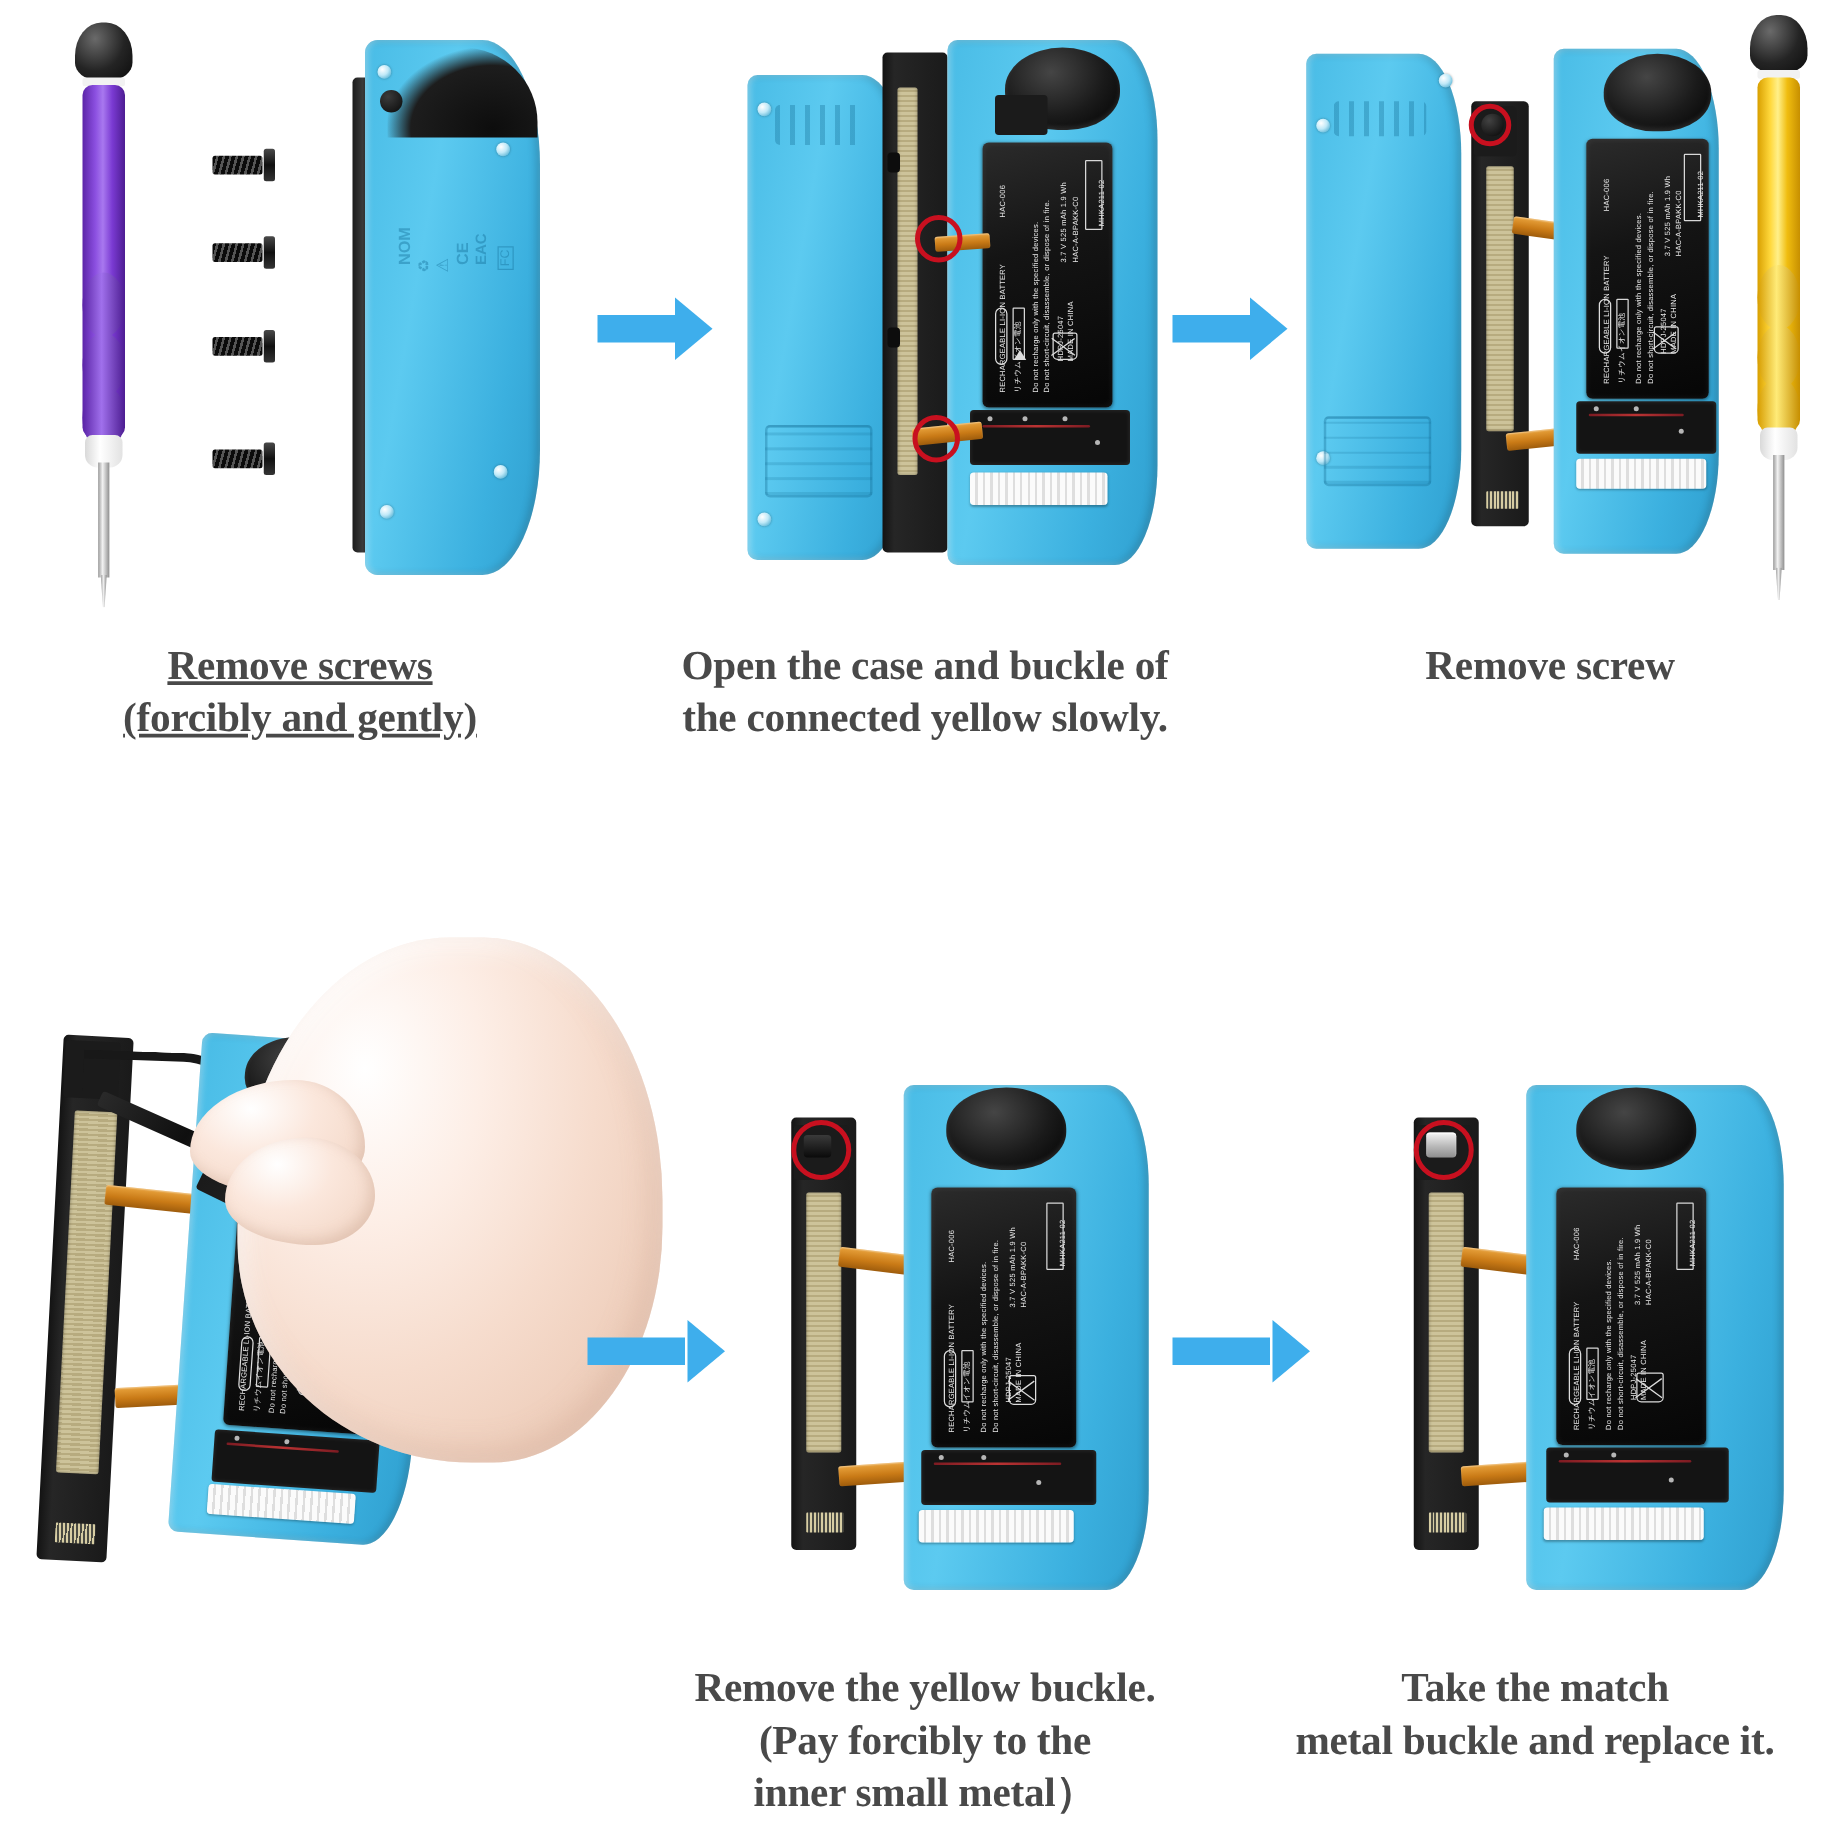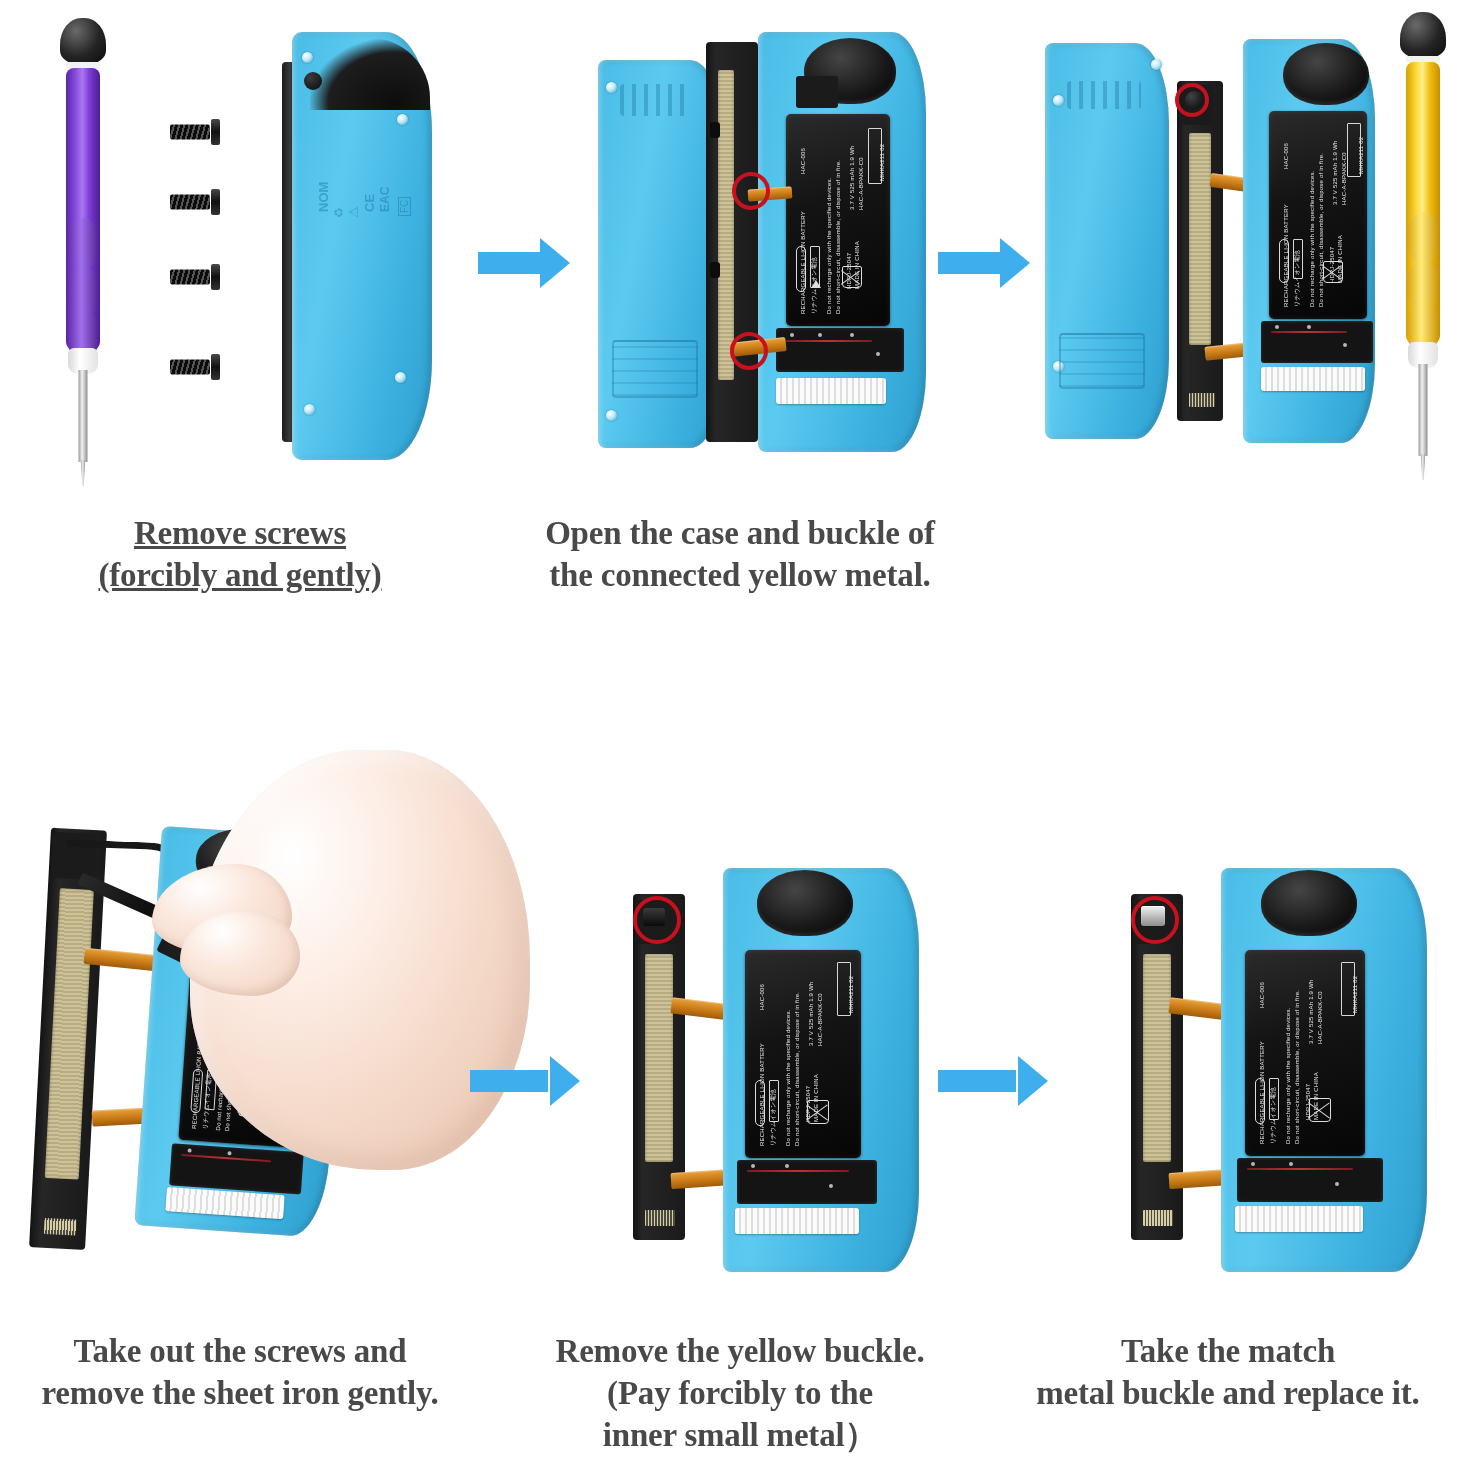--- a/index.html
+++ b/index.html
@@ -433,21 +433,24 @@
       <div class="shaft" style="top:352px; height:92px;"></div>
       <div class="tip" style="top:442px;"></div>
     </div>
 
     <div class="caption" style="left:20px; top:512px; width:440px;text-decoration:underline;">
       <span>Remove screws</span>
       <span>(forcibly and gently)</span>
     </div>
     <div class="caption" style="left:500px; top:512px; width:480px;">
       <span>Open the case and buckle of</span>
-      <span>the connected yellow metal.</span>
+      <span>the connected yellow slowly.</span>
+    </div>
+    <div class="caption" style="left:1020px; top:512px; width:440px;">
+      <span>Remove screw</span>
     </div>
   </div>
 
   <div class="row row-2">
 
     <div class="panel" style="left:20px; top:20px; width:470px; height:560px;">
 
       <div style="position:absolute; left:10px; top:70px; width:120px; height:420px; transform: rotate(3deg);">
         <div class="rail-strip" style="left:10px; top:0; width:56px; height:420px;"></div>
         <div class="rail-gold" style="left:22px; top:60px; width:34px; height:290px;"></div>
@@ -578,24 +581,20 @@
       </div>
       <div class="pcb" style="left:132px; top:298px; width:146px; height:44px;">
         <div class="wire" style="left:10px; top:10px; width:106px;"></div>
         <div class="solder" style="left:14px; top:4px;"></div>
         <div class="solder" style="left:52px; top:4px;"></div>
         <div class="solder" style="left:98px; top:24px;"></div>
       </div>
       <div class="white-conn" style="left:130px; top:346px; width:128px; height:26px;"></div>
     </div>
 
-    <div class="caption" style="left:0px; top:590px; width:480px;">
-      <span>Take out the screws and</span>
-      <span>remove the sheet iron gently.</span>
-    </div>
     <div class="caption" style="left:500px; top:590px; width:480px;">
       <span>Remove the yellow buckle.</span>
       <span>(Pay forcibly to the</span>
       <span>inner small metal）</span>
     </div>
     <div class="caption" style="left:990px; top:590px; width:476px;">
       <span>Take the match</span>
       <span>metal buckle and replace it.</span>
     </div>
   </div>

